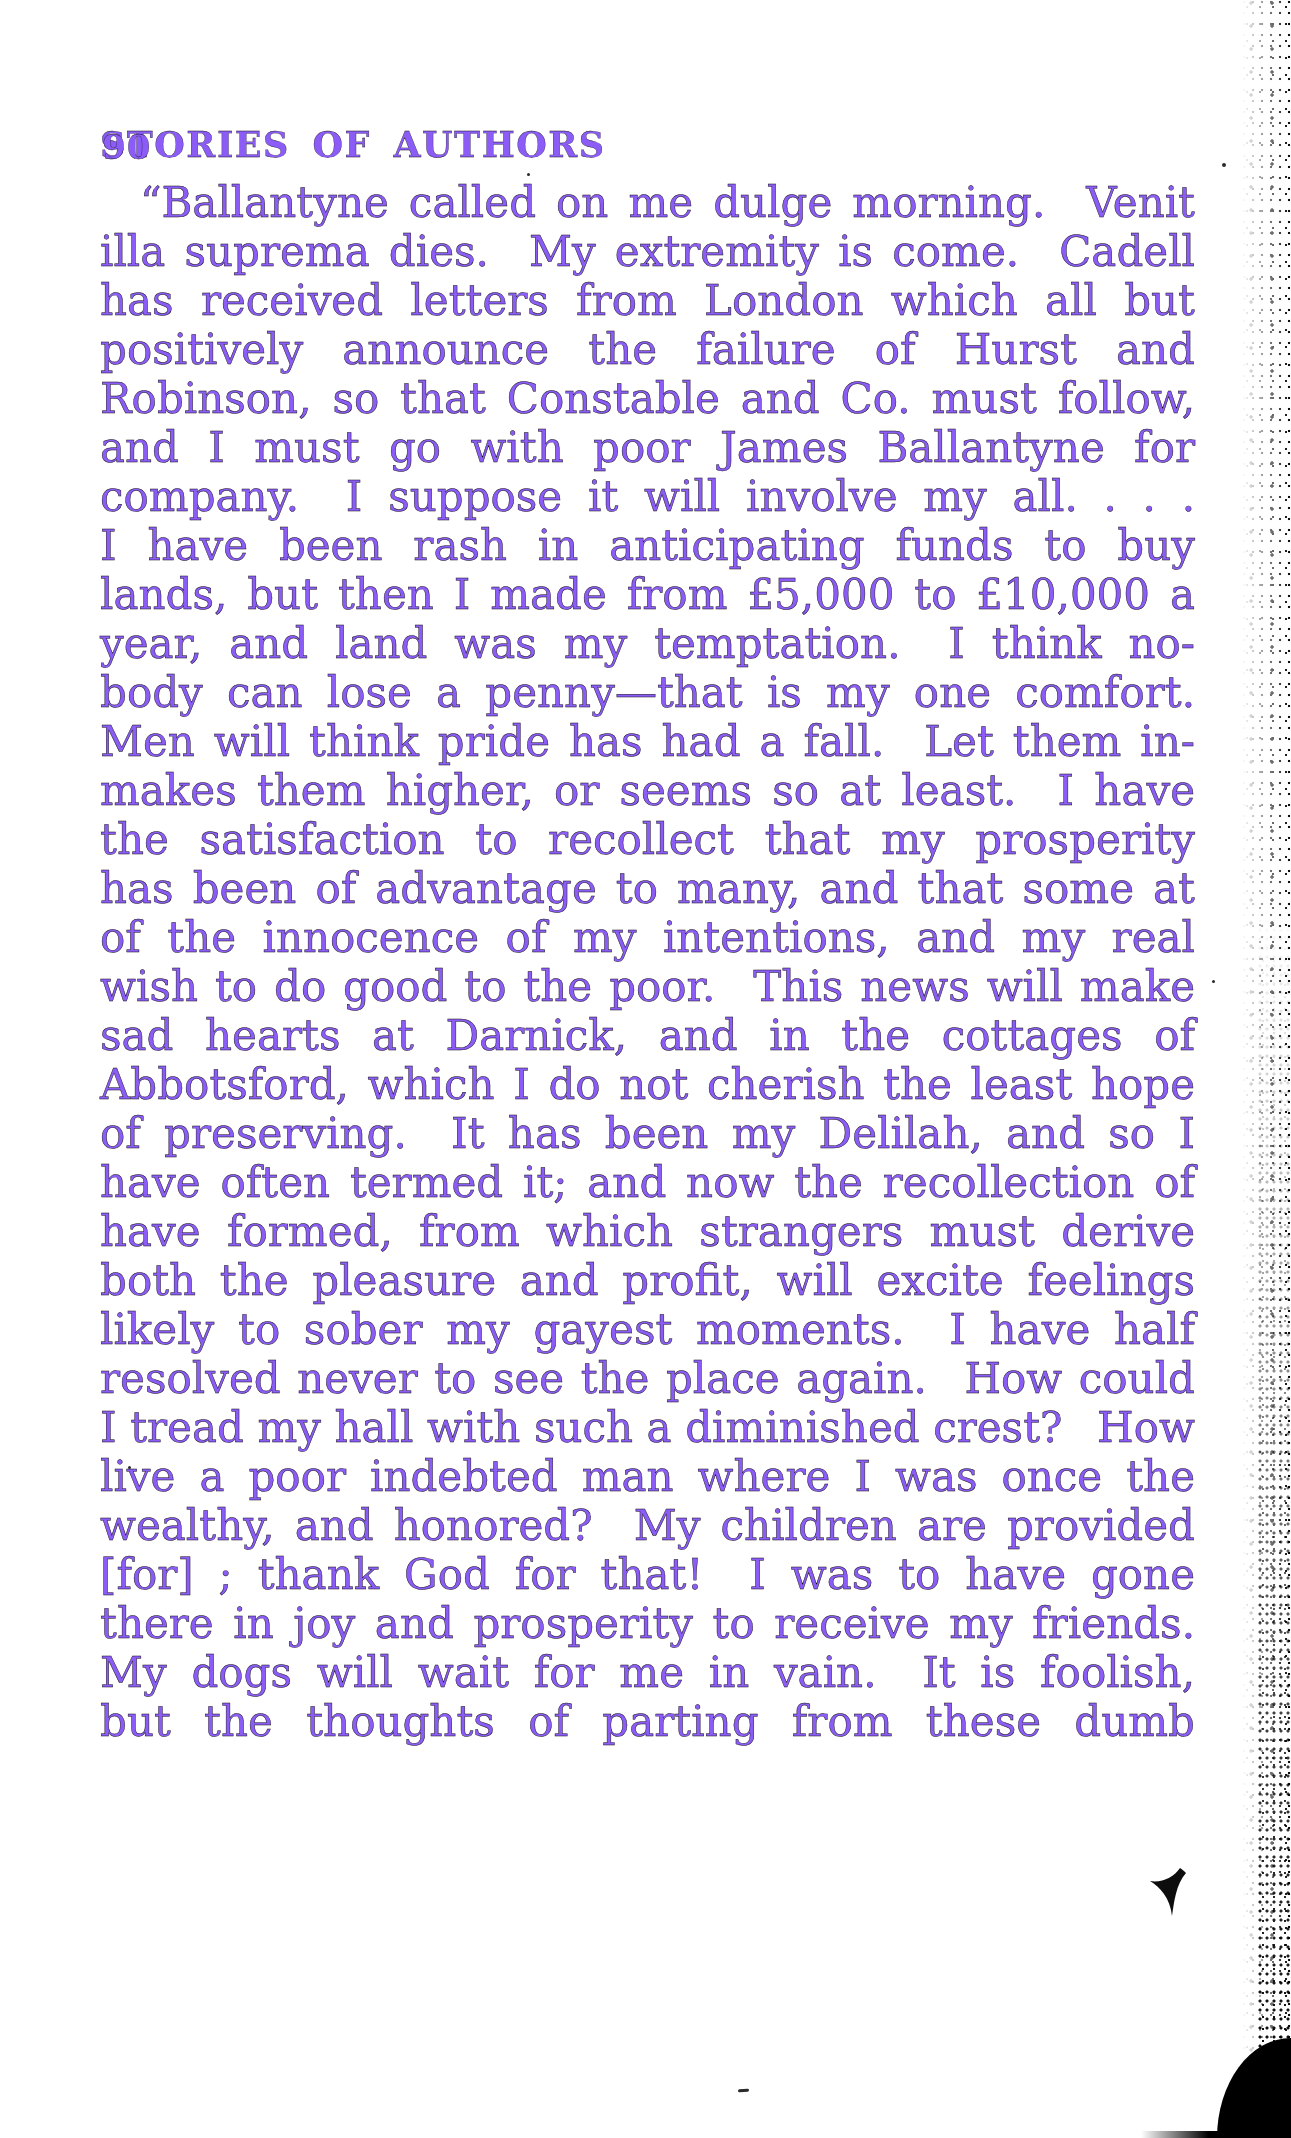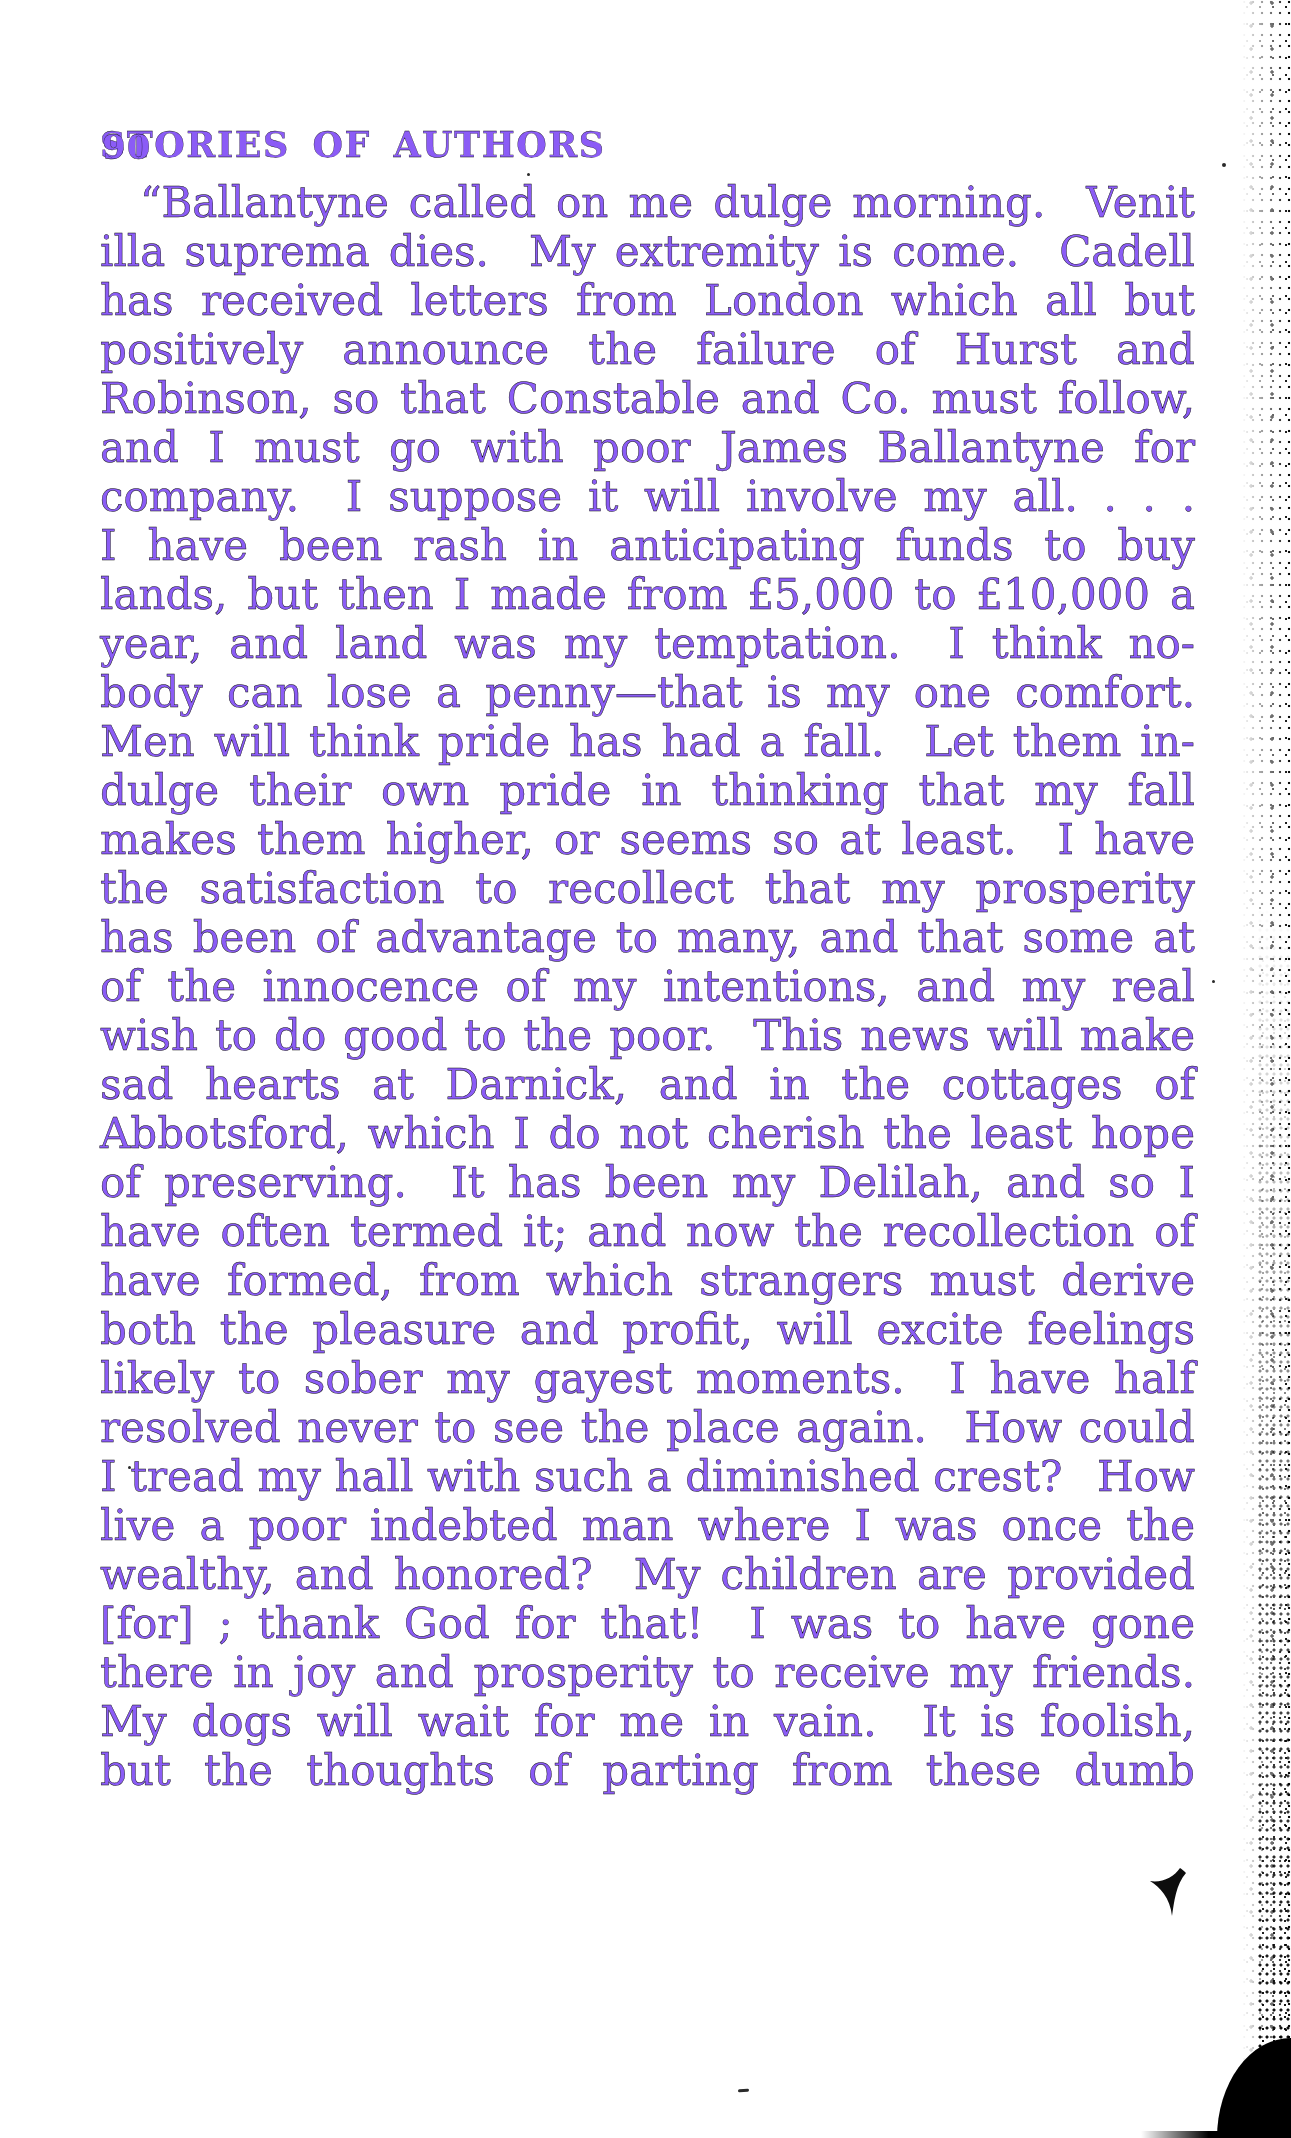--- a/index.html
+++ b/index.html
@@ -125,21 +125,20 @@
       <div class="line"><span>has received letters from London which all but</span></div>
       <div class="line"><span>positively announce the failure of Hurst and</span></div>
       <div class="line"><span>Robinson, so that Constable and Co. must follow,</span></div>
       <div class="line"><span>and I must go with poor James Ballantyne for</span></div>
       <div class="line"><span>company.  I suppose it will involve my all. . . .</span></div>
       <div class="line"><span>I have been rash in anticipating funds to buy</span></div>
       <div class="line"><span>lands, but then I made from £5,000 to £10,000 a</span></div>
       <div class="line"><span>year, and land was my temptation.  I think no-</span></div>
       <div class="line"><span>body can lose a penny—that is my one comfort.</span></div>
       <div class="line"><span>Men will think pride has had a fall.  Let them in-</span></div>
-      <div class="line"><span>dulge their own pride in thinking that my fall</span></div>
       <div class="line"><span>makes them higher, or seems so at least.  I have</span></div>
       <div class="line"><span>the satisfaction to recollect that my prosperity</span></div>
       <div class="line"><span>has been of advantage to many, and that some at</span></div>
       <div class="line"><span>of the innocence of my intentions, and my real</span></div>
       <div class="line"><span>wish to do good to the poor.  This news will make</span></div>
       <div class="line"><span>sad hearts at Darnick, and in the cottages of</span></div>
       <div class="line"><span>Abbotsford, which I do not cherish the least hope</span></div>
       <div class="line"><span>of preserving.  It has been my Delilah, and so I</span></div>
       <div class="line"><span>have often termed it; and now the recollection of</span></div>
       <div class="line"><span>have formed, from which strangers must derive</span></div>

